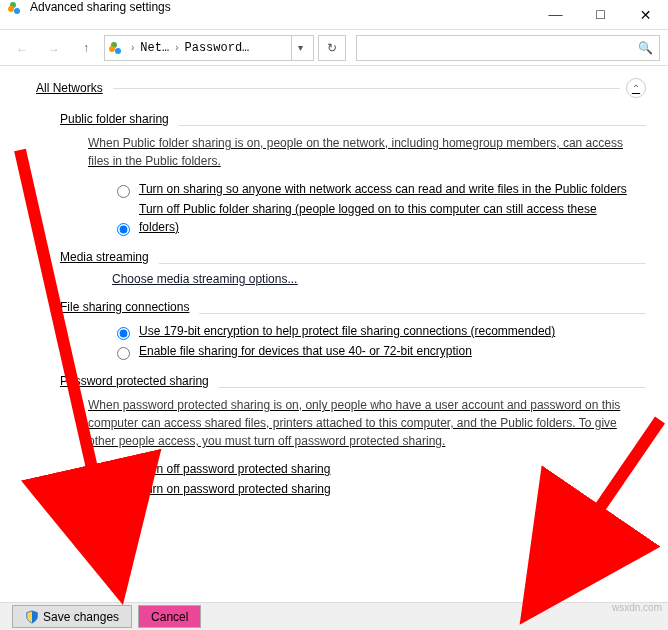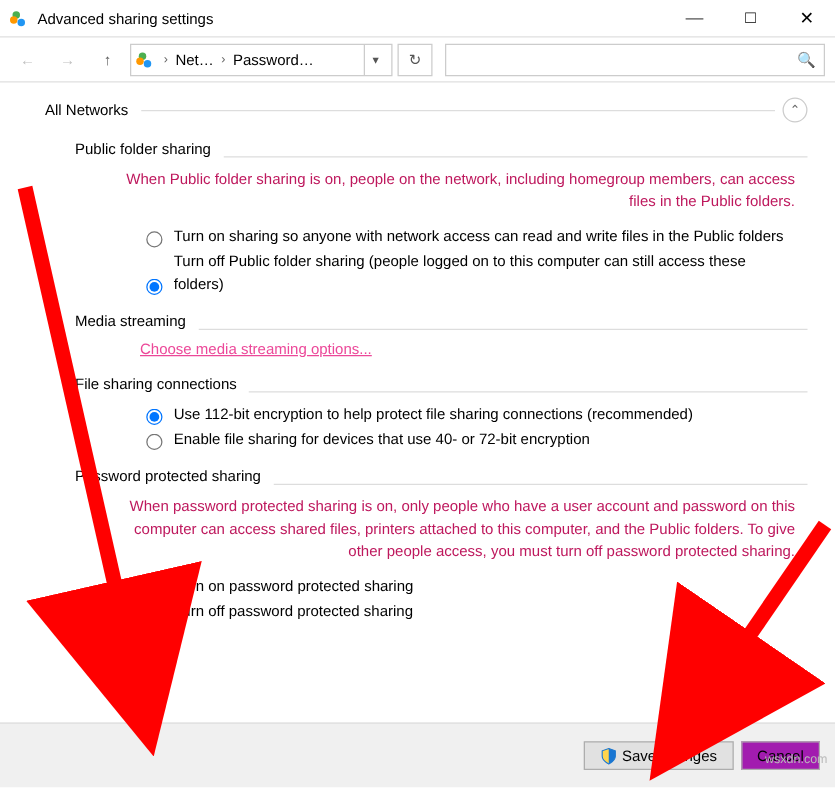--- a/index.html
+++ b/index.html
@@ -10,21 +10,21 @@
     color: #000;
     background: #fff;
     width: 668px;
     height: 630px;
     overflow: hidden;
     position: relative;
   }
   .titlebar {
     height: 30px;
     display: flex;
-    align-items: center;
+    align-items: flex-start;
     padding-left: 8px;
     border-bottom: 1px solid #e0e0e0;
   }
   .titlebar .app-icon { width: 16px; height: 16px; margin-right: 6px; position: relative; }
   .app-icon::before {
     content: ""; position: absolute; width: 6px; height: 6px; background: #4caf50;
     border-radius: 50%; top: 2px; left: 2px;
   }
   .app-icon::after {
     content: ""; position: absolute; width: 6px; height: 6px; background: #2196f3;
@@ -47,66 +47,67 @@
     flex: 0 0 210px;
     height: 26px;
     border: 1px solid #ccc;
     display: flex;
     align-items: center;
     padding: 0 4px;
     gap: 4px;
   }
   .breadcrumb .app-icon { width:16px; height:16px; position:relative; }
   .bc-sep { color:#666; font-size:10px; padding:0 2px; }
-  .bc-item { white-space:nowrap; overflow:hidden; text-overflow:ellipsis; max-width:70px; }
+  .bc-item { white-space:nowrap; overflow:hidden; text-overflow:ellipsis; max-width:70px;font-family:Liberation Mono, monospace; }
   .bc-drop { margin-left:auto; color:#555; font-size:10px; padding:0 6px; border-left:1px solid #ccc; height:100%; display:flex; align-items:center;}
   .refresh {
     width: 28px; height:26px; border:1px solid #ccc; display:flex; align-items:center; justify-content:center; color:#555;
   }
   .search {
     flex: 1;
     height: 26px;
     border: 1px solid #ccc;
     display: flex;
     align-items: center;
     padding: 0 6px;
     margin-left:6px;
   }
   .search input { flex:1; border:none; outline:none; font-size:12px; }
   .search .icon { color:#888; }
   .content {
     position: absolute;
     top: 66px; left:0; right:0; bottom: 36px;
     overflow-y: auto;
     padding: 8px 22px 12px 36px;
+    text-decoration: underline;
   }
   .group-header {
     font-size: 12px;
     color: #000;
     margin: 4px 0 14px 0;
     display:flex; align-items:center;
   }
   .group-header .line { flex:1; height:1px; background:#ddd; margin-left:10px; }
   .collapse-btn {
     width:20px; height:20px; border:1px solid #ccc; border-radius:50%;
     display:flex; align-items:center; justify-content:center; font-size:10px; color:#666; margin-left:6px;
   }
   .section-title-row { display:flex; align-items:flex-end; margin:6px 0 8px 24px;}
   .section-title-row .sline { flex:1; height:1px; background:#ddd; margin-left:10px;}
-  .desc { margin: 0 10px 10px 52px; color:#be185d; line-height:1.5;text-align:right; }
+  .desc { margin: 0 10px 10px 52px; color:#404040; line-height:1.5; }
   .radio-row { margin: 2px 10px 2px 76px; display:flex; align-items:flex-end; gap:6px; line-height:1.5;}
   .radio-row input[type=radio] { margin-top:2px; }
-  .link { color:#ec4899; margin:6px 0 14px 76px; display:block; }
+  .link { color:#0f172a; margin:6px 0 14px 76px; display:block; }
   .footer {
-    position:absolute; bottom:0; left:0; right:0; height:52px;
+    position:absolute; bottom:0; left:0; right:0; height:28px;
     background:#f0f0f0; border-top:1px solid #ddd;
-    display:flex; align-items:center; justify-content:flex-end; padding:0 12px; gap:6px;
+    display:flex; align-items:center; justify-content:flex-start; padding:0 12px; gap:6px;
   }
   .btn {
-    height:23px; padding:0 12px; border:1px solid #adadad; background:#a21caf;
+    height:23px; padding:0 12px; border:1px solid #adadad; background:#ec4899;
     font-size:12px; display:flex; align-items:center; gap:4px;
   }
   .btn.primary { background:#e1e1e1; }
   .shield { width:14px; height:14px; }
   .shield svg { width:14px; height:14px; }
   .watermark { position:absolute; bottom:17px; right:6px; font-size:10px; color:#bbb; z-index:10;}
   
   .arrow { position:absolute; pointer-events:none; z-index:5;}
   .arrow svg { overflow:visible; }
 </style>
@@ -169,39 +170,39 @@
     <div class="sline"></div>
   </div>
   <a href="#" class="link">Choose media streaming options...</a>
 
   <div class="section-title-row">
     <span>File sharing connections</span>
     <div class="sline"></div>
   </div>
   <label class="radio-row">
     <input type="radio" name="fs" checked="" style="">
-    <span>Use 112-bit encryption to help protect file sharing connections (recommended)</span>
+    <span>Use 179-bit encryption to help protect file sharing connections (recommended)</span>
   </label>
   <label class="radio-row">
     <input type="radio" name="fs" style="">
     <span>Enable file sharing for devices that use 40- or 72-bit encryption</span>
   </label>
 
   <div class="section-title-row" style="margin-top:14px;">
     <span>Password protected sharing</span>
     <div class="sline"></div>
   </div>
   <div class="desc">When password protected sharing is on, only people who have a user account and password on this computer can access shared files, printers attached to this computer, and the Public folders. To give other people access, you must turn off password protected sharing.</div>
   <label class="radio-row">
+    <input type="radio" name="pw" checked="" style="">
+    <span>Turn off password protected sharing</span>
+  </label>
+  <label class="radio-row">
     <input type="radio" name="pw" style="">
     <span>Turn on password protected sharing</span>
-  </label>
-  <label class="radio-row">
-    <input type="radio" name="pw" checked="" style="">
-    <span>Turn off password protected sharing</span>
   </label>
 
 </div>
 
 <div class="footer">
   <button class="btn primary">
     <span class="shield">
       <svg viewBox="0 0 16 16">
           <path d="M8 1 L14 3 V8 C14 12 8 15 8 15 C8 15 2 12 2 8 V3 Z" fill="#ffd54f" stroke="#1976d2" stroke-width="1"></path>
           <path d="M8 1 L14 3 V8 C14 12 8 15 8 15 V1 Z" fill="#1976d2"></path>

